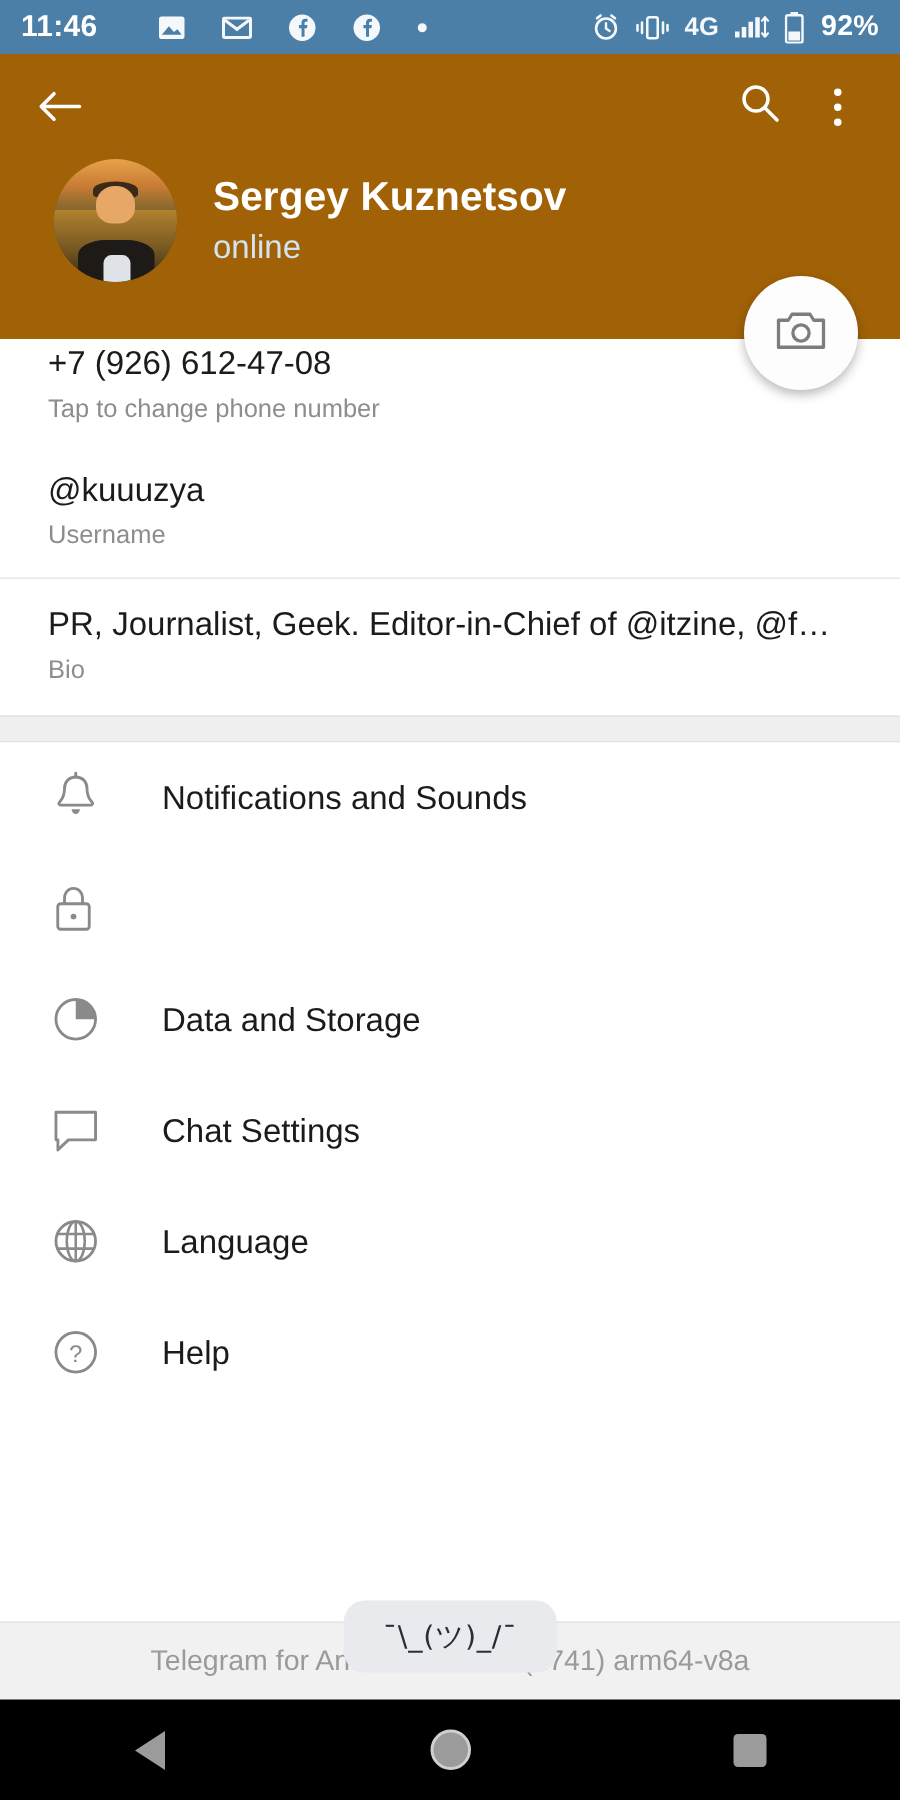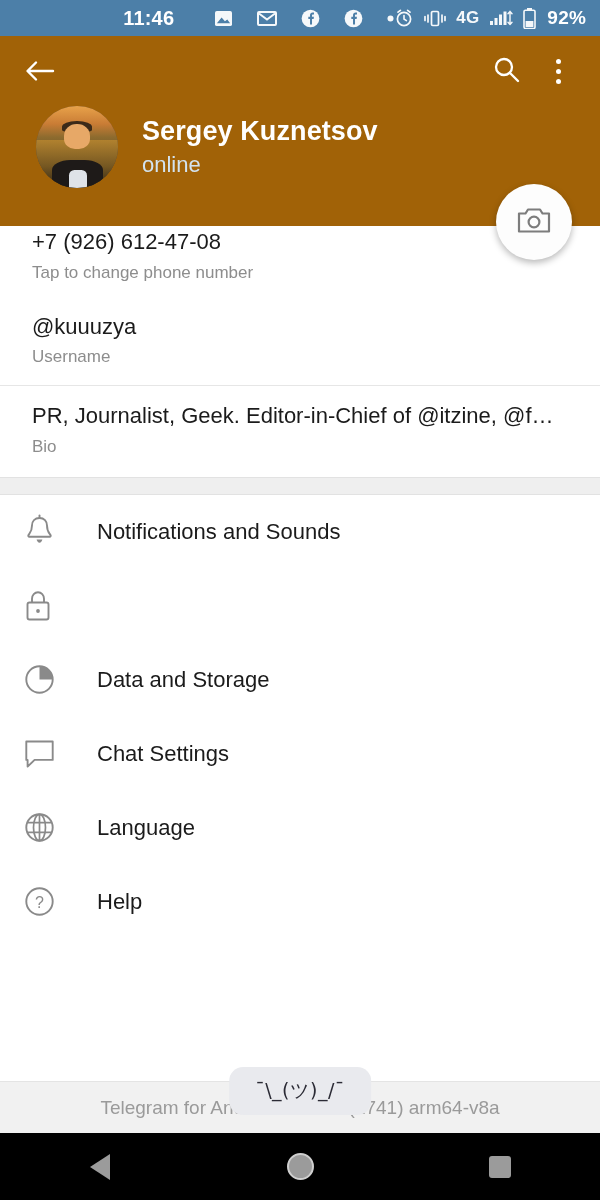--- a/index.html
+++ b/index.html
@@ -11,21 +11,21 @@
   }
   .phone { position:relative; width:600px; height:1200px; background:#ffffff; }
 
   
   .statusbar {
     height:36px; background:#4c7fa8; color:#ffffff;
     display:flex; align-items:center; padding:0 14px;
     font-size:20px; font-weight:bold; letter-spacing:.2px;
   }
   .sb-clock { margin-right:16px; }
-  .sb-left { display:flex; align-items:center; gap:24px; flex:1;justify-content:flex-end; }
+  .sb-left { display:flex; align-items:center; gap:24px; flex:1; }
   .sb-right { display:flex; align-items:center; gap:9px; }
   .sb-ico { display:inline-flex; align-items:center; justify-content:center; opacity:.95; }
   .sb-batt { font-size:19px; font-weight:bold; margin-left:2px; }
 
   
   .appbar {
     position:relative; background:#a16207; height:190px; padding:0 16px;
   }
   .appbar-top { display:flex; align-items:center; height:62px; padding-top:8px; }
   .ab-back { width:48px; height:48px; display:flex; align-items:center; justify-content:center; cursor:pointer; }
@@ -66,21 +66,21 @@
   .row { padding:0 32px; cursor:pointer; }
   .row .val { font-size:22px; color:#1b1b1b; line-height:1.25;
               white-space:nowrap; overflow:hidden; text-overflow:ellipsis; }
   .row .lab { font-size:17px; color:#8d8d8d; margin-top:7px; }
   .row-a { padding-top:2px; padding-bottom:18px; }
   .row-b { padding-top:12px; padding-bottom:18px; }
   .row-c { padding-top:16px; padding-bottom:20px; border-top:1px solid #e6e6e6; }
 
   .gap { height:18px; background:#efefef; border-top:1px solid #e2e2e2; border-bottom:1px solid #e2e2e2; }
 
-  .item { display:flex; align-items:center; height:74px; padding-left:23px; cursor:pointer; }
+  .item { display:flex; align-items:center; height:74px; padding-left:34px; cursor:pointer; }
   .item .ico { width:44px; display:flex; align-items:center; justify-content:flex-start; flex:none; }
   .item .txt { font-size:22px; color:#1b1b1b; margin-left:30px; }
 
   
   .toast {
     position:absolute; left:50%; transform:translateX(-50%);
     bottom:85px; background:#e9eaee; border-radius:14px;
     padding:11px 26px; font-size:19px; color:#2b2b35;
     font-family:"DejaVu Sans", sans-serif; letter-spacing:.5px; z-index:5;
   }

